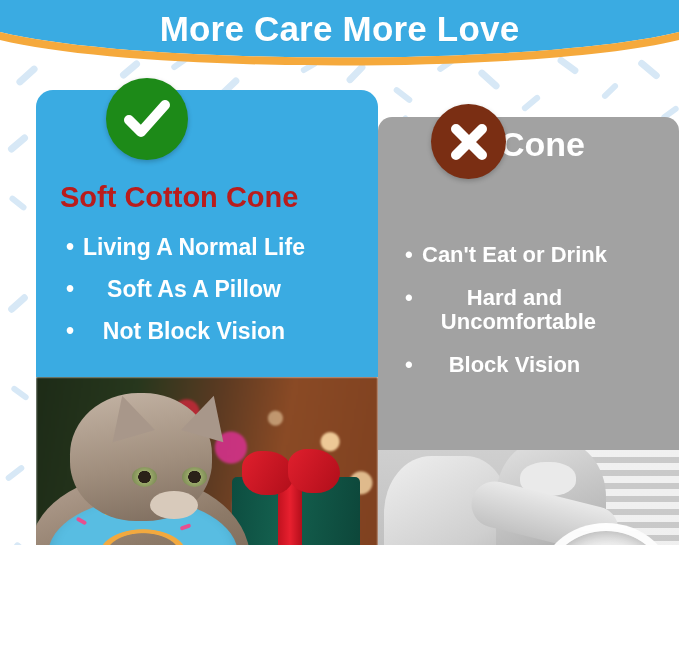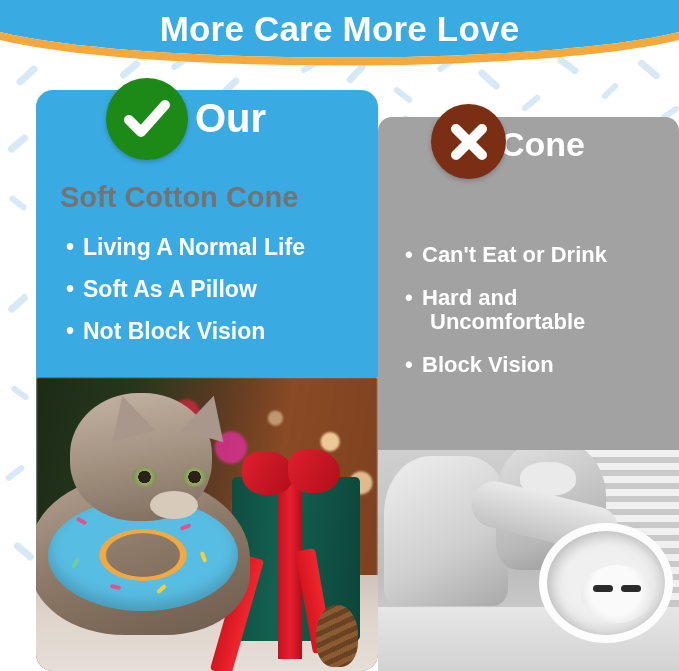--- a/index.html
+++ b/index.html
@@ -9,23 +9,24 @@
   body {
     width: 679px;
     height: 671px;
     font-family: "Liberation Sans", sans-serif;
     background: #ffffff;
     overflow: hidden;
   }
   #root {
     position: relative;
     width: 679px;
-    height: 671px;
+    height: 545px;
     background: #ffffff;
     overflow: hidden;
+    text-align: center;
   }
 
   
   .confetti-layer {
     position: absolute;
     inset: 0;
     z-index: 1;
     pointer-events: none;
   }
   .confetti {
@@ -162,21 +163,21 @@
   }
   .head-other {
     left: 500px;
     top: 127px;
     font-size: 34px;
   }
 
   .subhead {
     position: absolute;
     z-index: 5;
-    color: #737373;
+    color: #b91c1c;
     font-weight: bold;
     line-height: 1.05;
     white-space: nowrap;
   }
   .sub-our {
     left: 60px;
     top: 182px;
     font-size: 29px;
   }
   .sub-other {
@@ -510,21 +511,20 @@
     <svg width="52" height="52" viewBox="0 0 52 52">
       <path d="M8 27 L20 39 L44 12" fill="none" stroke="#ffffff" stroke-width="10" stroke-linecap="round" stroke-linejoin="round"></path>
     </svg>
   </div>
   <div class="badge badge-x">
     <svg width="44" height="44" viewBox="0 0 44 44">
       <path d="M9 9 L35 35 M35 9 L9 35" fill="none" stroke="#ffffff" stroke-width="10" stroke-linecap="round"></path>
     </svg>
   </div>
 
-  <div class="head-row head-our">Our</div>
   <div class="head-row head-other">Cone</div>
 
   <div class="subhead sub-our">Soft Cotton Cone</div>
 
   <ul class="bullets bul-other">
     <li>
       <span>Can't Eat or Drink</span>
     </li>
     <li>
       <span>Hard and</span>

